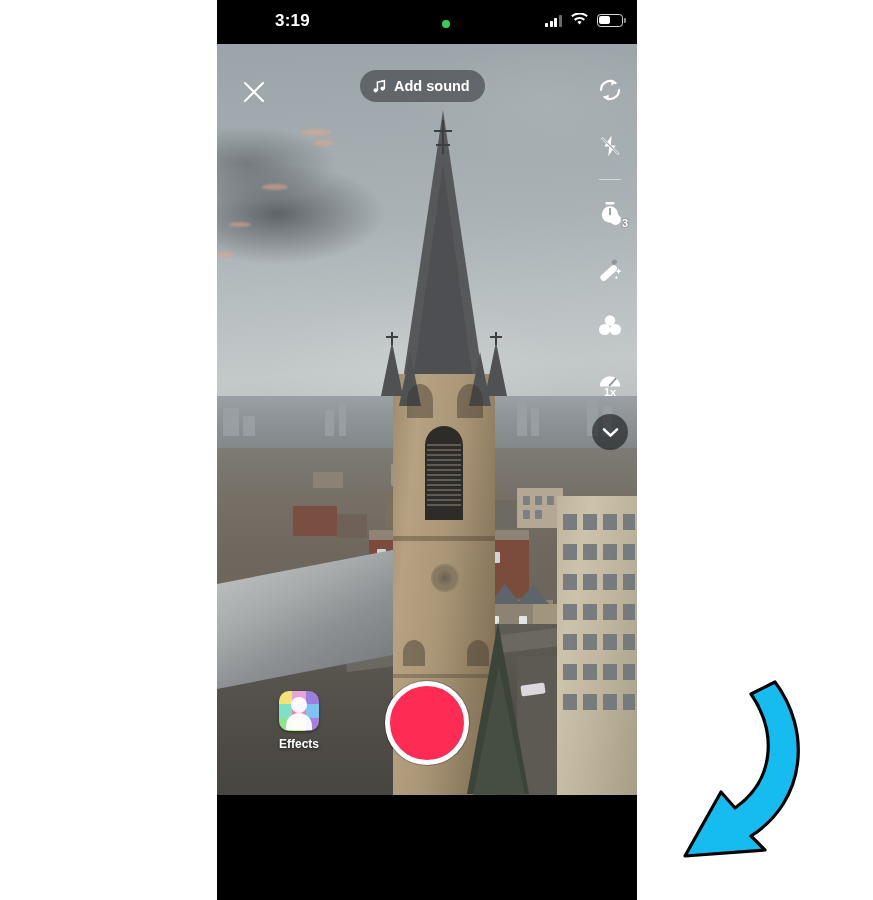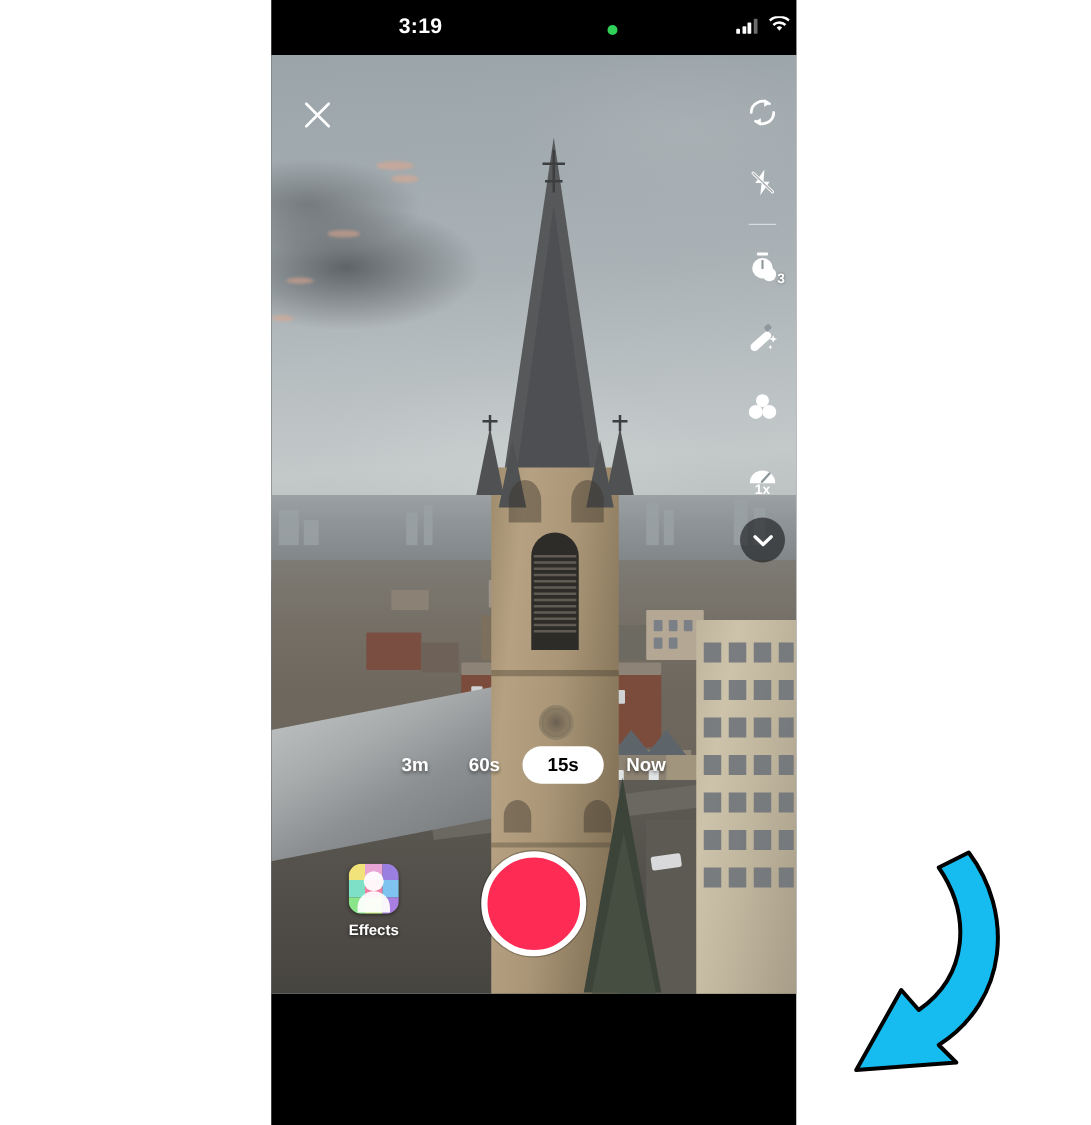--- a/index.html
+++ b/index.html
@@ -7,21 +7,21 @@
 
   #root { position:relative; width:873px; height:900px; background:#ffffff; }
 
   
   #phone {
     position:absolute; left:217px; top:0; width:420px; height:900px;
     background:#000; overflow:hidden;
   }
 
   
-  #statusbar { position:absolute; left:0; top:0; width:420px; height:44px; background:#000; z-index:40;margin-left:44px; }
+  #statusbar { position:absolute; left:0; top:0; width:420px; height:44px; background:#000; z-index:40; }
   #clock { position:absolute; left:58px; top:11px; color:#fff; font-size:17px; font-weight:bold; letter-spacing:.2px; }
   #greendot { position:absolute; left:225px; top:20px; width:8px; height:8px; border-radius:50%; background:#30D158; }
   #sig { position:absolute; right:75px; top:15px; display:flex; align-items:flex-end; gap:1.6px; height:12px; }
   #sig i { display:block; width:3px; background:#fff; border-radius:.7px; }
   #sig i:nth-child(1){height:4px;opacity:1}
   #sig i:nth-child(2){height:6.5px;opacity:1}
   #sig i:nth-child(3){height:9px;opacity:1}
   #sig i:nth-child(4){height:12px;opacity:.42}
   #wifi { position:absolute; right:49px; top:13px; width:17px; height:13px; }
   #batt { position:absolute; right:14px; top:14px; width:26px; height:12.5px; border:1.4px solid rgba(255,255,255,.85); border-radius:3.6px; }
@@ -307,20 +307,28 @@
 
       <div class="tree"></div>
       <div class="tree2"></div>
 
       <div id="closeBtn">
         <svg width="22" height="22" viewBox="0 0 22 22">
           <path d="M2 2 L20 20 M20 2 L2 20" stroke="#fff" stroke-width="2.1" stroke-linecap="round" fill="none"></path>
         </svg>
       </div>
 
+      <div id="addSound">
+        <svg width="15" height="15" viewBox="0 0 15 15">
+          <path d="M5.4 11.1V3.2l7-1.5v7.6" stroke="#fff" stroke-width="1.5" fill="none" stroke-linecap="round"></path>
+          <circle cx="3.6" cy="11.3" r="2.1" fill="#fff"></circle>
+          <circle cx="10.6" cy="9.6" r="2.1" fill="#fff"></circle>
+        </svg>
+        <span>Add sound</span>
+      </div>
 
       <div id="rail">
 
         <div class="railitem">
           <svg width="28" height="28" viewBox="0 0 28 28">
             <path d="M5 14a9 9 0 0 1 14.6-7" stroke="#fff" stroke-width="2.2" fill="none" stroke-linecap="round"></path>
             <path d="M23 14a9 9 0 0 1-14.6 7" stroke="#fff" stroke-width="2.2" fill="none" stroke-linecap="round"></path>
             <path d="M15.5 3.2l4.6 3.6-4.8 2.6z" fill="#fff"></path>
             <path d="M12.5 24.8l-4.6-3.6 4.8-2.6z" fill="#fff"></path>
           </svg>
@@ -371,26 +379,20 @@
           <span class="speedlbl">1x</span>
         </div>
       </div>
 
       <div id="expandBtn">
         <svg width="17" height="11" viewBox="0 0 17 11">
           <path d="M2 2.4L8.5 8.6 15 2.4" stroke="#fff" stroke-width="2.6" fill="none" stroke-linecap="round" stroke-linejoin="round"></path>
         </svg>
       </div>
 
-      <div id="durations">
-        <div class="dur">3m</div>
-        <div class="dur">60s</div>
-        <div class="dur sel">15s</div>
-        <div class="dur">Now</div>
-      </div>
 
       <div id="shutterRow">
         <div class="sideBtn" id="effectsBtn">
           <div class="fxicon">
             <div class="fxtile" style="left:0;top:0;background:#f2e27a;"></div>
             <div class="fxtile" style="left:13.34px;top:0;background:#e9a4d6;"></div>
             <div class="fxtile" style="left:26.68px;top:0;background:#9b7fe0;"></div>
             <div class="fxtile" style="left:0;top:13.34px;background:#7fe0c8;"></div>
             <div class="fxtile" style="left:13.34px;top:13.34px;background:#f07fa0;"></div>
             <div class="fxtile" style="left:26.68px;top:13.34px;background:#7fc4f0;"></div>

